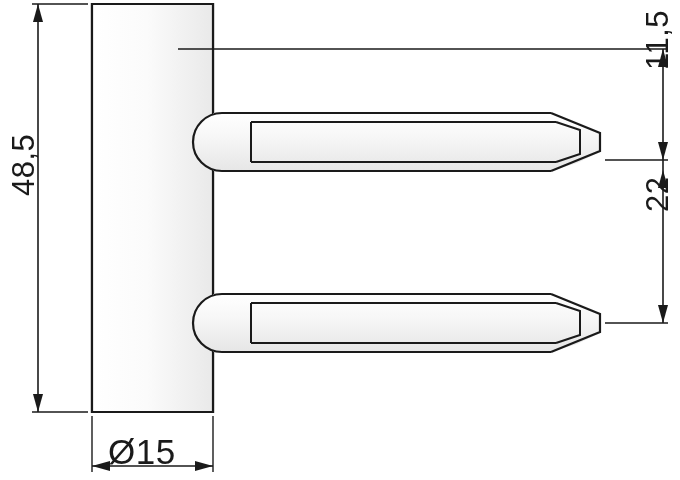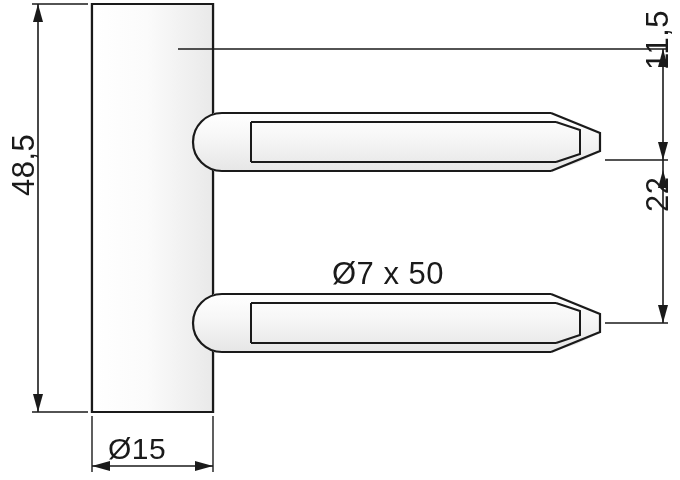--- a/index.html
+++ b/index.html
@@ -51,21 +51,21 @@
     left: 642px;
     top: 212px;
     font-size: 31px;
     letter-spacing: 0.5px;
     transform: rotate(-90deg);
     transform-origin: left top;
   }
   .lbl-d15 {
     left: 108px;
     top: 434px;
-    font-size: 30px;
+    font-size: 35px;
     letter-spacing: 0.5px;
   }
   .lbl-d750 {
     left: 332px;
     top: 258px;
     font-size: 31px;
     letter-spacing: 0.5px;
   }
 </style>
 </head>
@@ -179,15 +179,14 @@
   </svg>
 
   <div class="dim-label lbl-48">48,5</div>
 
   <div class="dim-label lbl-115">11,5</div>
 
   <div class="dim-label lbl-22">22</div>
 
   <div class="dim-label lbl-d15">Ø15</div>
 
-  <div class="dim-label lbl-d750">Ø7 x 50</div>
 
 </div>
 
 </body></html>

